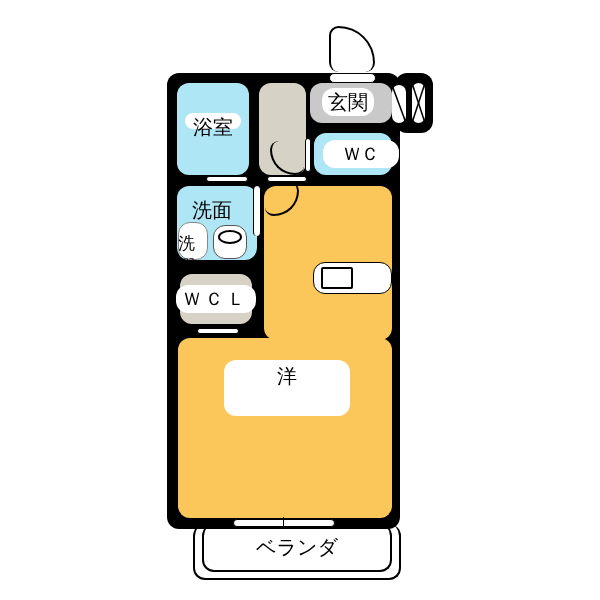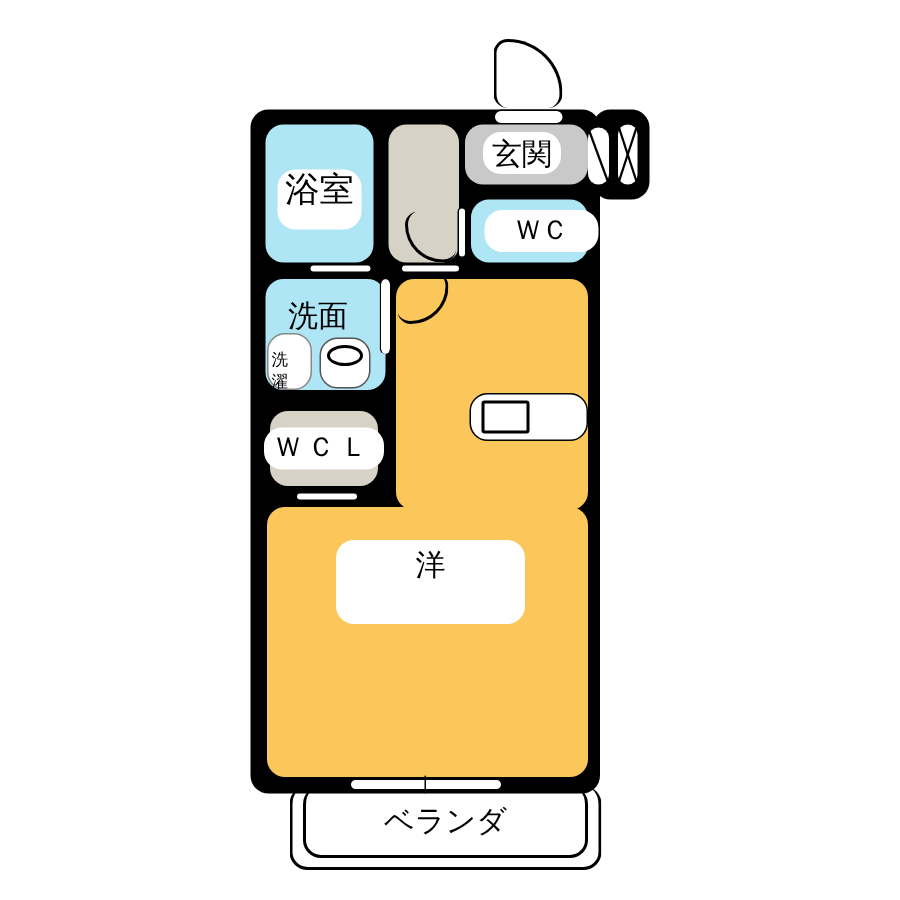--- a/index.html
+++ b/index.html
@@ -22,21 +22,21 @@
   <div class="abs" style="left:202px;top:524px;width:190px;height:48px;border:2px solid #000;border-top:none;"></div>
   <div class="abs" style="left:202px;top:534px;width:190px;text-align:center;font-size:20px;">ベランダ</div>
 
   <div class="abs wall" style="left:167px;top:73px;width:233px;height:456px;"></div>
   <div class="abs wall" style="left:395px;top:73px;width:38px;height:60px;"></div>
 
   <div class="abs" style="left:329px;top:26px;width:46px;height:46px;border-left:2px solid #000;border-top:2px solid #000;border-top-right-radius:46px;border-right:2px solid #000;"></div>
   <div class="abs white" style="left:329px;top:73px;width:47px;height:10px;border:1px solid #000;"></div>
 
   <div class="abs blue" style="left:177px;top:83px;width:72px;height:92px;"></div>
-  <div class="abs label" style="left:185px;top:113px;width:56px;height:40px;font-size:23px;line-height:28px;">浴室</div>
+  <div class="abs label" style="left:185px;top:113px;width:56px;height:16px;font-size:20px;line-height:28px;">浴室</div>
   <div class="abs white" style="left:206px;top:176px;width:42px;height:6px;border:1px solid #000;"></div>
 
   <div class="abs beige" style="left:259px;top:83px;width:47px;height:92px;"></div>
   <div class="abs" style="left:270px;top:141px;width:34px;height:34px;border-left:2px solid #000;border-bottom:2px solid #000;border-bottom-left-radius:34px;"></div>
   <div class="abs white" style="left:267px;top:176px;width:40px;height:6px;border:1px solid #000;"></div>
 
   <div class="abs gray" style="left:310px;top:83px;width:82px;height:40px;"></div>
   <div class="abs label" style="left:322px;top:88px;width:52px;height:28px;font-size:20px;line-height:28px;">玄関</div>
   <div class="abs white" style="left:392px;top:85px;width:14px;height:38px;">
     <svg width="14" height="38">
@@ -50,21 +50,21 @@
       </svg>
   </div>
 
   <div class="abs blue" style="left:314px;top:133px;width:78px;height:42px;"></div>
   <div class="abs label" style="left:323px;top:140px;width:76px;height:28px;font-size:18px;line-height:28px;">ＷＣ</div>
   <div class="abs white" style="left:305px;top:138px;width:6px;height:34px;border:1px solid #000;"></div>
 
   <div class="abs blue" style="left:177px;top:186px;width:80px;height:74px;"></div>
   <div class="abs label" style="left:185px;top:196px;width:54px;height:28px;font-size:20px;line-height:28px;background:transparent;">洗面</div>
   <div class="abs white" style="left:178px;top:222px;width:30px;height:38px;border:1px solid #888;"></div>
-  <div class="abs" style="left:178px;top:232px;width:14px;font-size:11px;text-align:right;">洗濯</div>
+  <div class="abs" style="left:178px;top:232px;width:14px;font-size:17px;text-align:right;">洗濯</div>
   <div class="abs white" style="left:213px;top:225px;width:34px;height:34px;border:1px solid #555;">
     <div class="abs" style="left:4px;top:4px;width:24px;height:14px;border:2px solid #000;border-radius:50%;"></div>
   </div>
   <div class="abs white" style="left:253px;top:186px;width:8px;height:50px;border-left:1px solid #000;border-right:1px solid #000;"></div>
 
   <div class="abs beige" style="left:180px;top:274px;width:72px;height:50px;"></div>
   <div class="abs label" style="left:176px;top:285px;width:80px;height:28px;font-size:18px;line-height:28px;letter-spacing:4px;">ＷＣＬ</div>
   <div class="abs white" style="left:197px;top:328px;width:42px;height:6px;border:1px solid #000;"></div>
 
   <div class="abs yellow" style="left:264px;top:186px;width:128px;height:154px;"></div>

